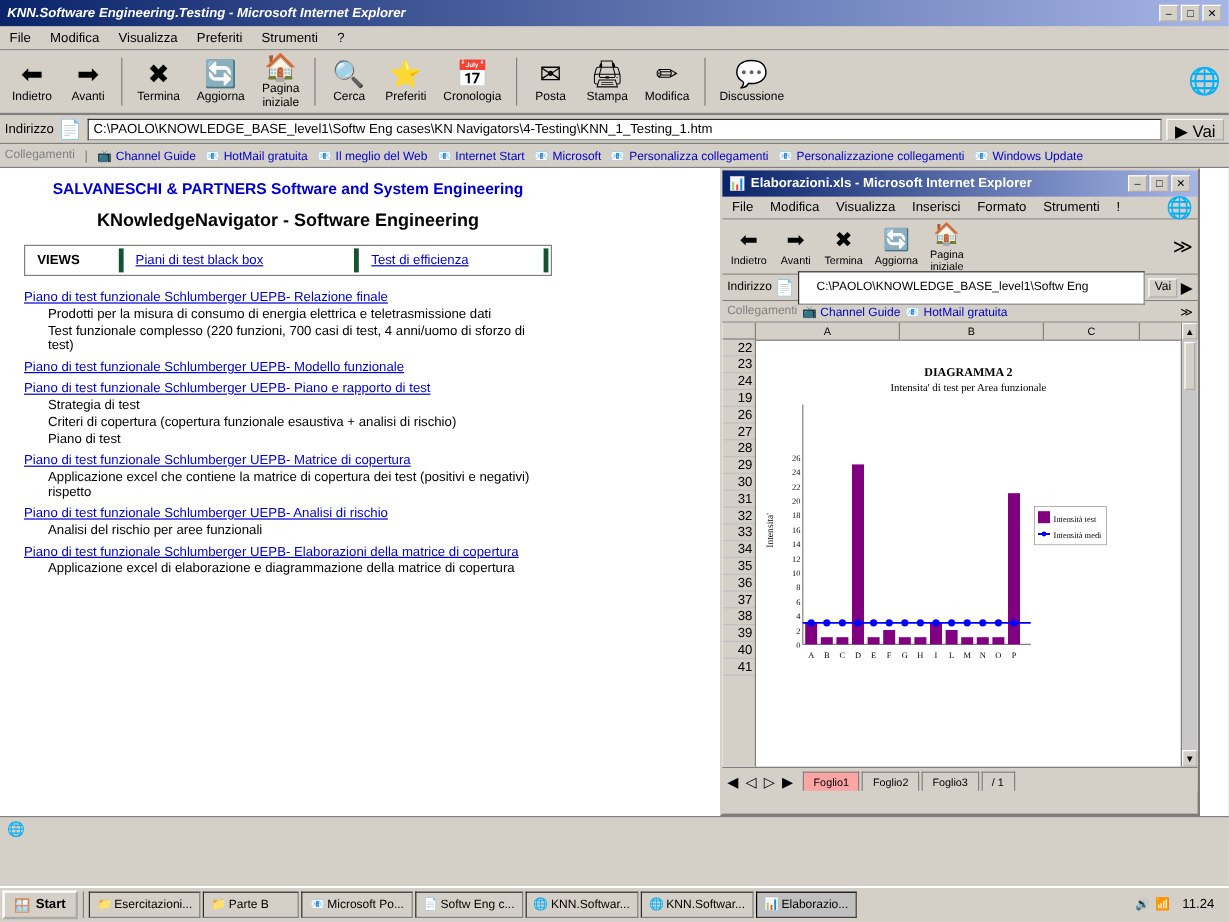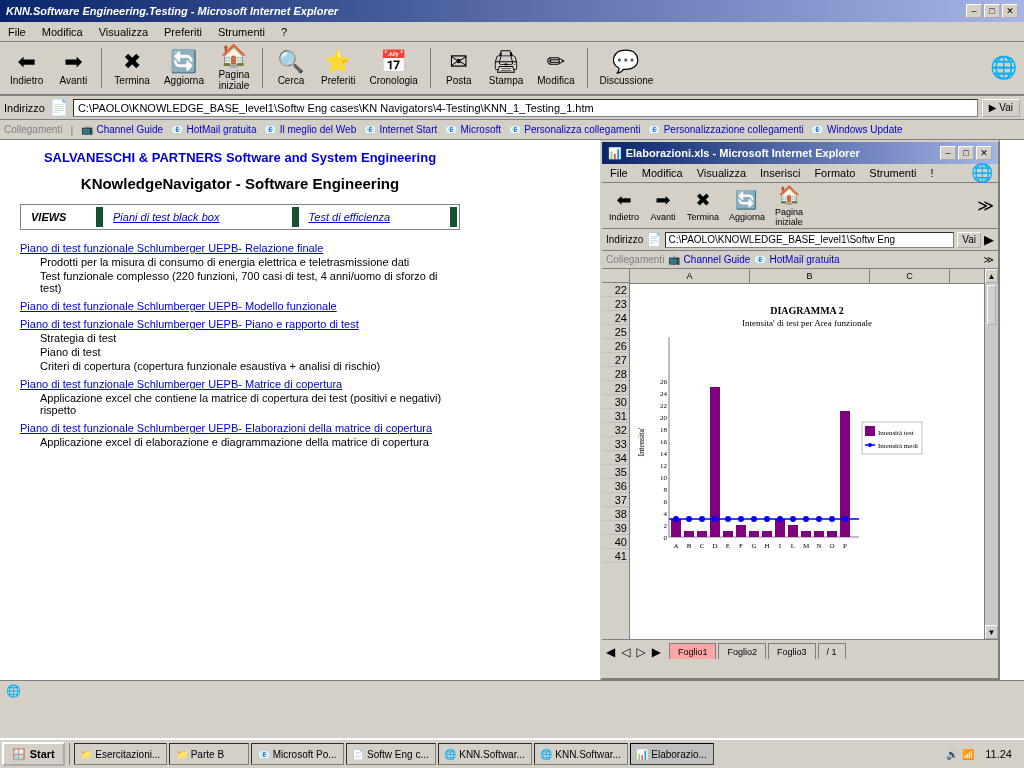--- a/index.html
+++ b/index.html
@@ -77,21 +77,21 @@
       height: 18px;
       border: 1px inset #808080;
       background: white;
       font-size: 11px;
       padding: 1px 4px;
     }
     .go-btn {
       background: #d4d0c8;
       border: 1px outset #fff;
       padding: 1px 6px;
-      font-size: 10px;
+      font-size: 14px;
       cursor: pointer;
       height: 18px;
     }
 
     
     .links-bar {
       background: #d4d0c8;
       border-bottom: 1px solid #808080;
       padding: 2px 4px;
       display: flex;
@@ -128,22 +128,21 @@
       margin-bottom: 10px;
     }
 
     .views-table {
       width: 100%;
       border: 1px solid #808080;
       margin-bottom: 12px;
     }
     .views-table td {
       padding: 4px 8px;
-      border-right: 7px solid #14532d;
-      font-style: italic;
+      border-right: 4px solid #14532d;
     }
     .views-table .views-label { font-weight: bold; width: 80px; }
     .views-table a { color: #0000cc; text-decoration: underline; cursor: pointer; }
 
     .content-section { margin-bottom: 6px; }
     .content-link { color: #0000cc; text-decoration: underline; cursor: pointer; font-size: 11px; }
     .content-text { margin-left: 20px; color: black; font-size: 11px; margin-top: 2px; }
 
     
     .overlay-window {
@@ -201,25 +200,25 @@
       border-bottom: 1px solid #808080;
       padding: 2px 4px;
       display: flex;
       align-items: center;
       gap: 3px;
       height: 22px;
       font-size: 10px;
     }
     .overlay-address-input {
       flex: 1;
-      height: 16px;
+      height: 28px;
       border: 1px inset #808080;
       background: white;
       font-size: 10px;
-      padding: 1px 2px;
+      padding: 1px 14px;
     }
     .overlay-links {
       background: #d4d0c8;
       border-bottom: 1px solid #808080;
       padding: 2px 4px;
       display: flex;
       align-items: center;
       gap: 4px;
       height: 18px;
       font-size: 10px;
@@ -469,26 +468,30 @@
       <a class="content-link">Piano di test funzionale Schlumberger UEPB- Relazione finale</a>
       <div class="content-text">Prodotti per la misura di consumo di energia elettrica e teletrasmissione dati</div>
       <div class="content-text">Test funzionale complesso (220 funzioni, 700 casi di test, 4 anni/uomo di sforzo di test)</div>
     </div>
     <div class="content-section">
       <a class="content-link">Piano di test funzionale Schlumberger UEPB- Modello funzionale</a>
     </div>
     <div class="content-section">
       <a class="content-link">Piano di test funzionale Schlumberger UEPB- Piano e rapporto di test</a>
       <div class="content-text">Strategia di test</div>
+      <div class="content-text">Criteri di copertura (copertura funzionale esaustiva + analisi di rischio)</div>
       <div class="content-text">Piano di test</div>
-      <div class="content-text">Criteri di copertura (copertura funzionale esaustiva + analisi di rischio)</div>
     </div>
     <div class="content-section">
       <a class="content-link">Piano di test funzionale Schlumberger UEPB- Matrice di copertura</a>
       <div class="content-text">Applicazione excel che contiene la matrice di copertura dei test (positivi e negativi) rispetto</div>
+    </div>
+    <div class="content-section">
+      <a class="content-link">Piano di test funzionale Schlumberger UEPB- Analisi di rischio</a>
+      <div class="content-text">Analisi del rischio per aree funzionali</div>
     </div>
     <div class="content-section">
       <a class="content-link">Piano di test funzionale Schlumberger UEPB- Elaborazioni della matrice di copertura</a>
       <div class="content-text">Applicazione excel di elaborazione e diagrammazione della matrice di copertura</div>
     </div>
   </div>
 
   <div class="overlay-window">
 
     <div class="overlay-title-bar">
@@ -553,21 +556,21 @@
       <span style="margin-left:auto; font-size:10px;">≫</span>
     </div>
 
     <div style="background:white; display:flex; height: 370px; overflow:hidden;">
 
       <div style="display:flex; flex-direction:column; width:28px; background:#d4d0c8; border-right:1px solid #808080; flex-shrink:0;">
         <div style="height:14px; border-bottom:1px solid #808080;"></div>
         <div class="row-num">22</div>
         <div class="row-num">23</div>
         <div class="row-num">24</div>
-        <div class="row-num">25</div>
+        <div class="row-num">19</div>
         <div class="row-num">26</div>
         <div class="row-num">27</div>
         <div class="row-num">28</div>
         <div class="row-num">29</div>
         <div class="row-num">30</div>
         <div class="row-num">31</div>
         <div class="row-num">32</div>
         <div class="row-num">33</div>
         <div class="row-num">34</div>
         <div class="row-num">35</div>

